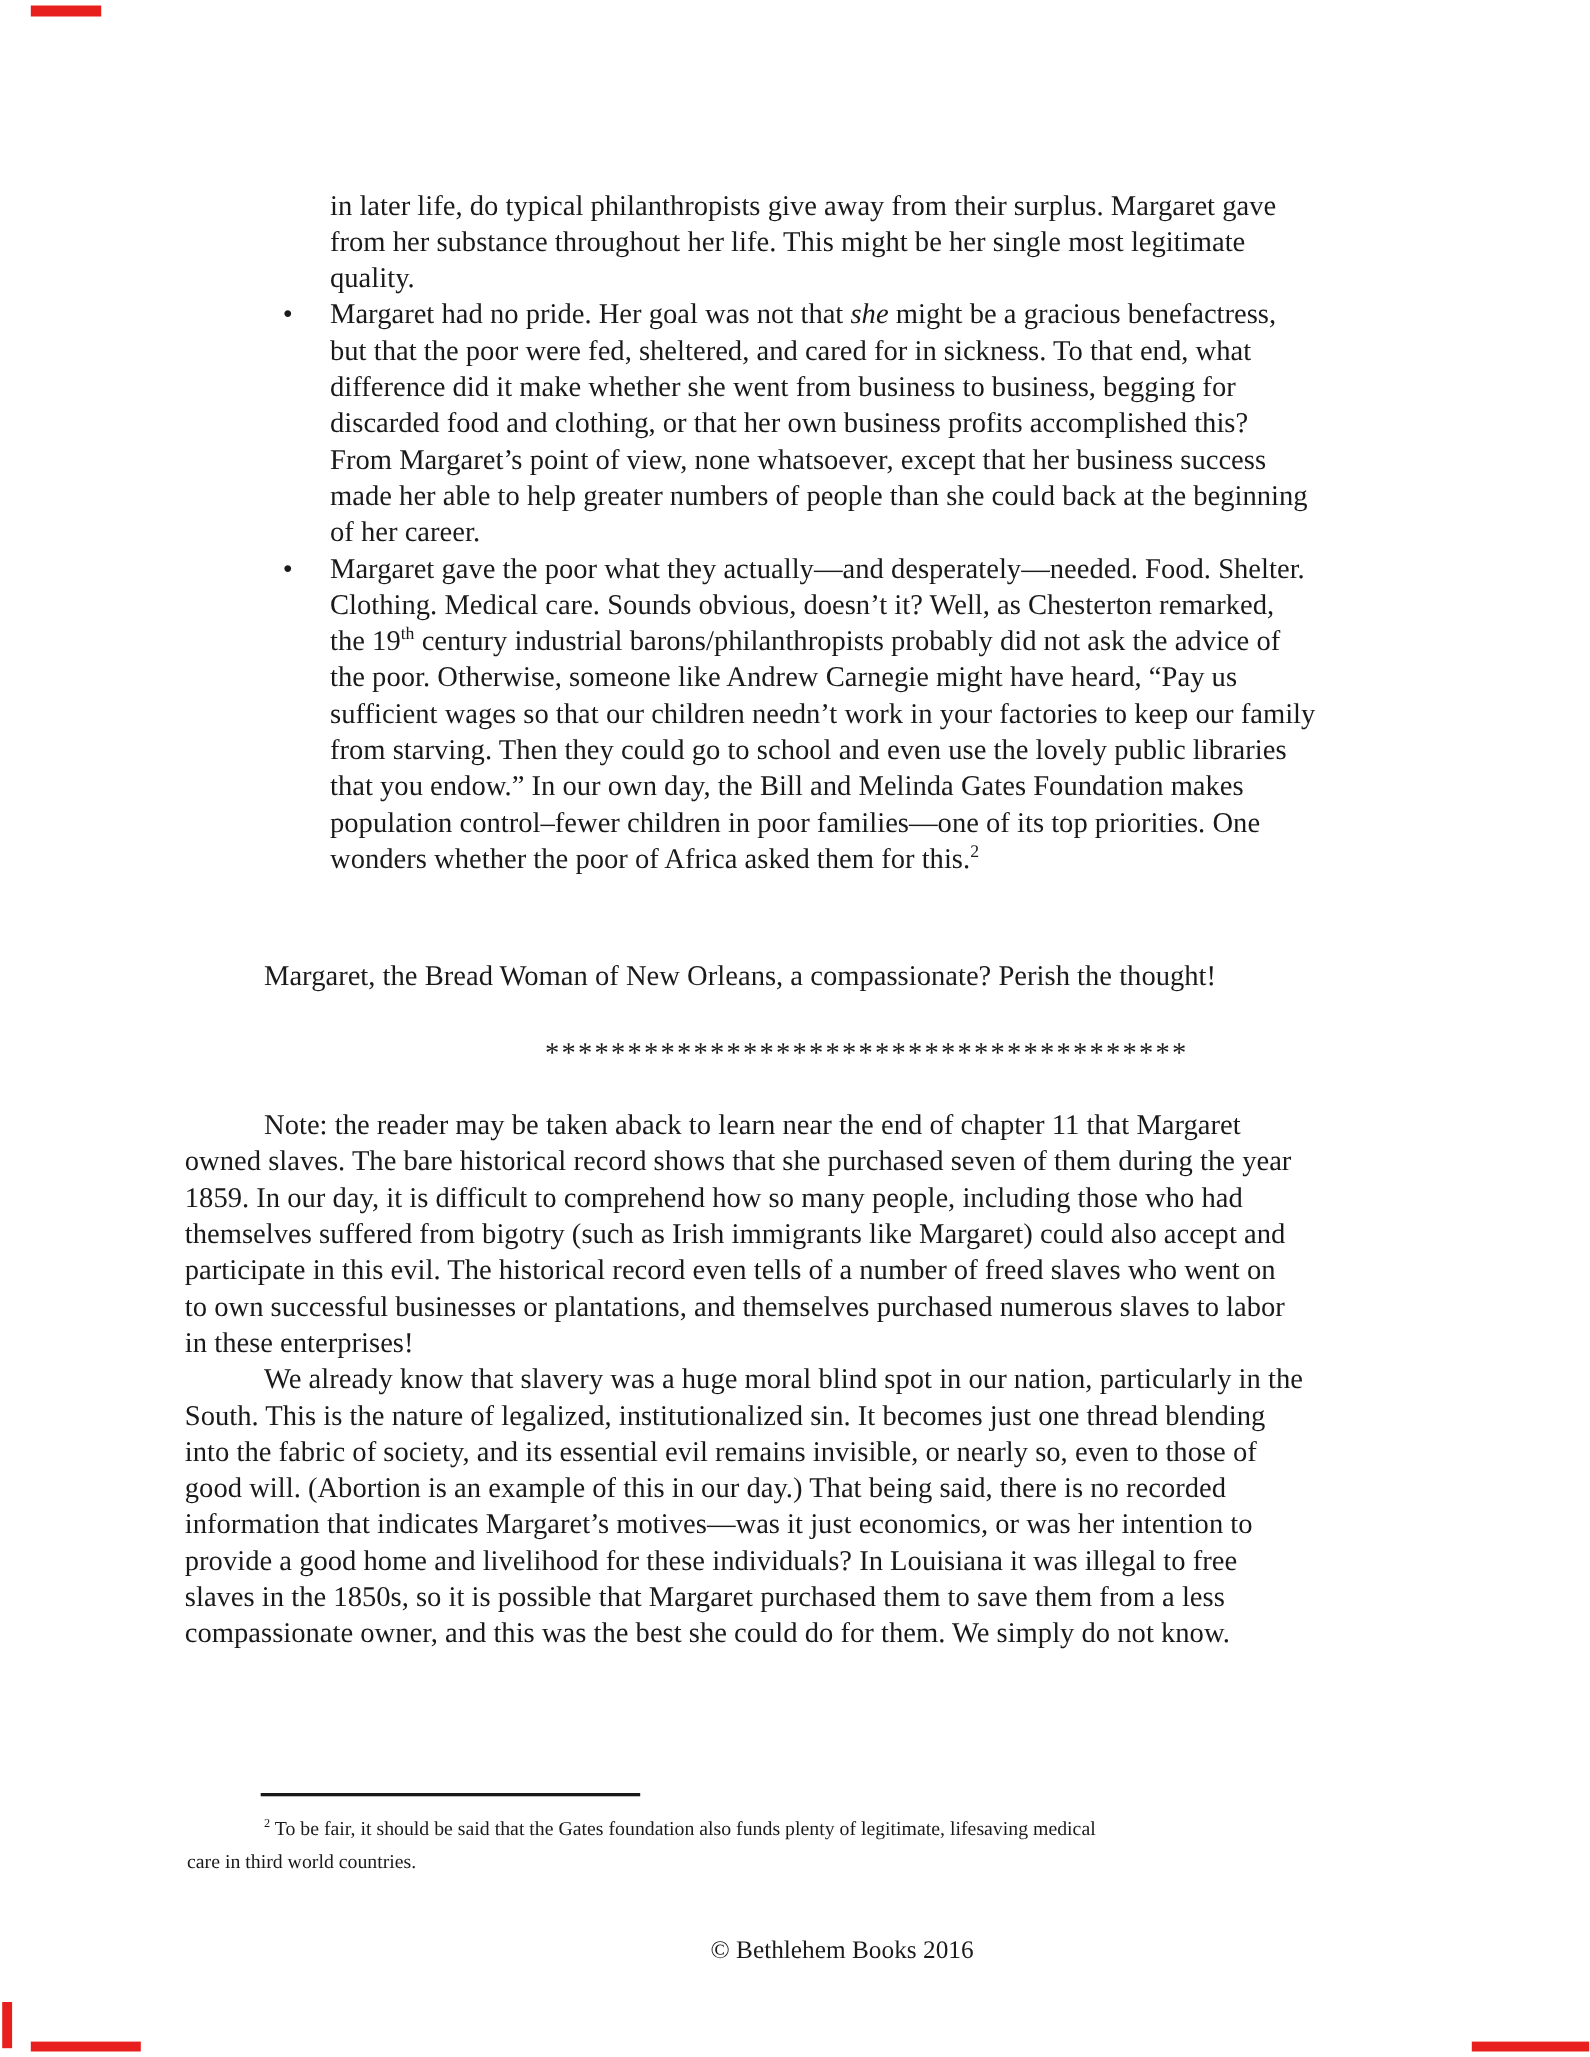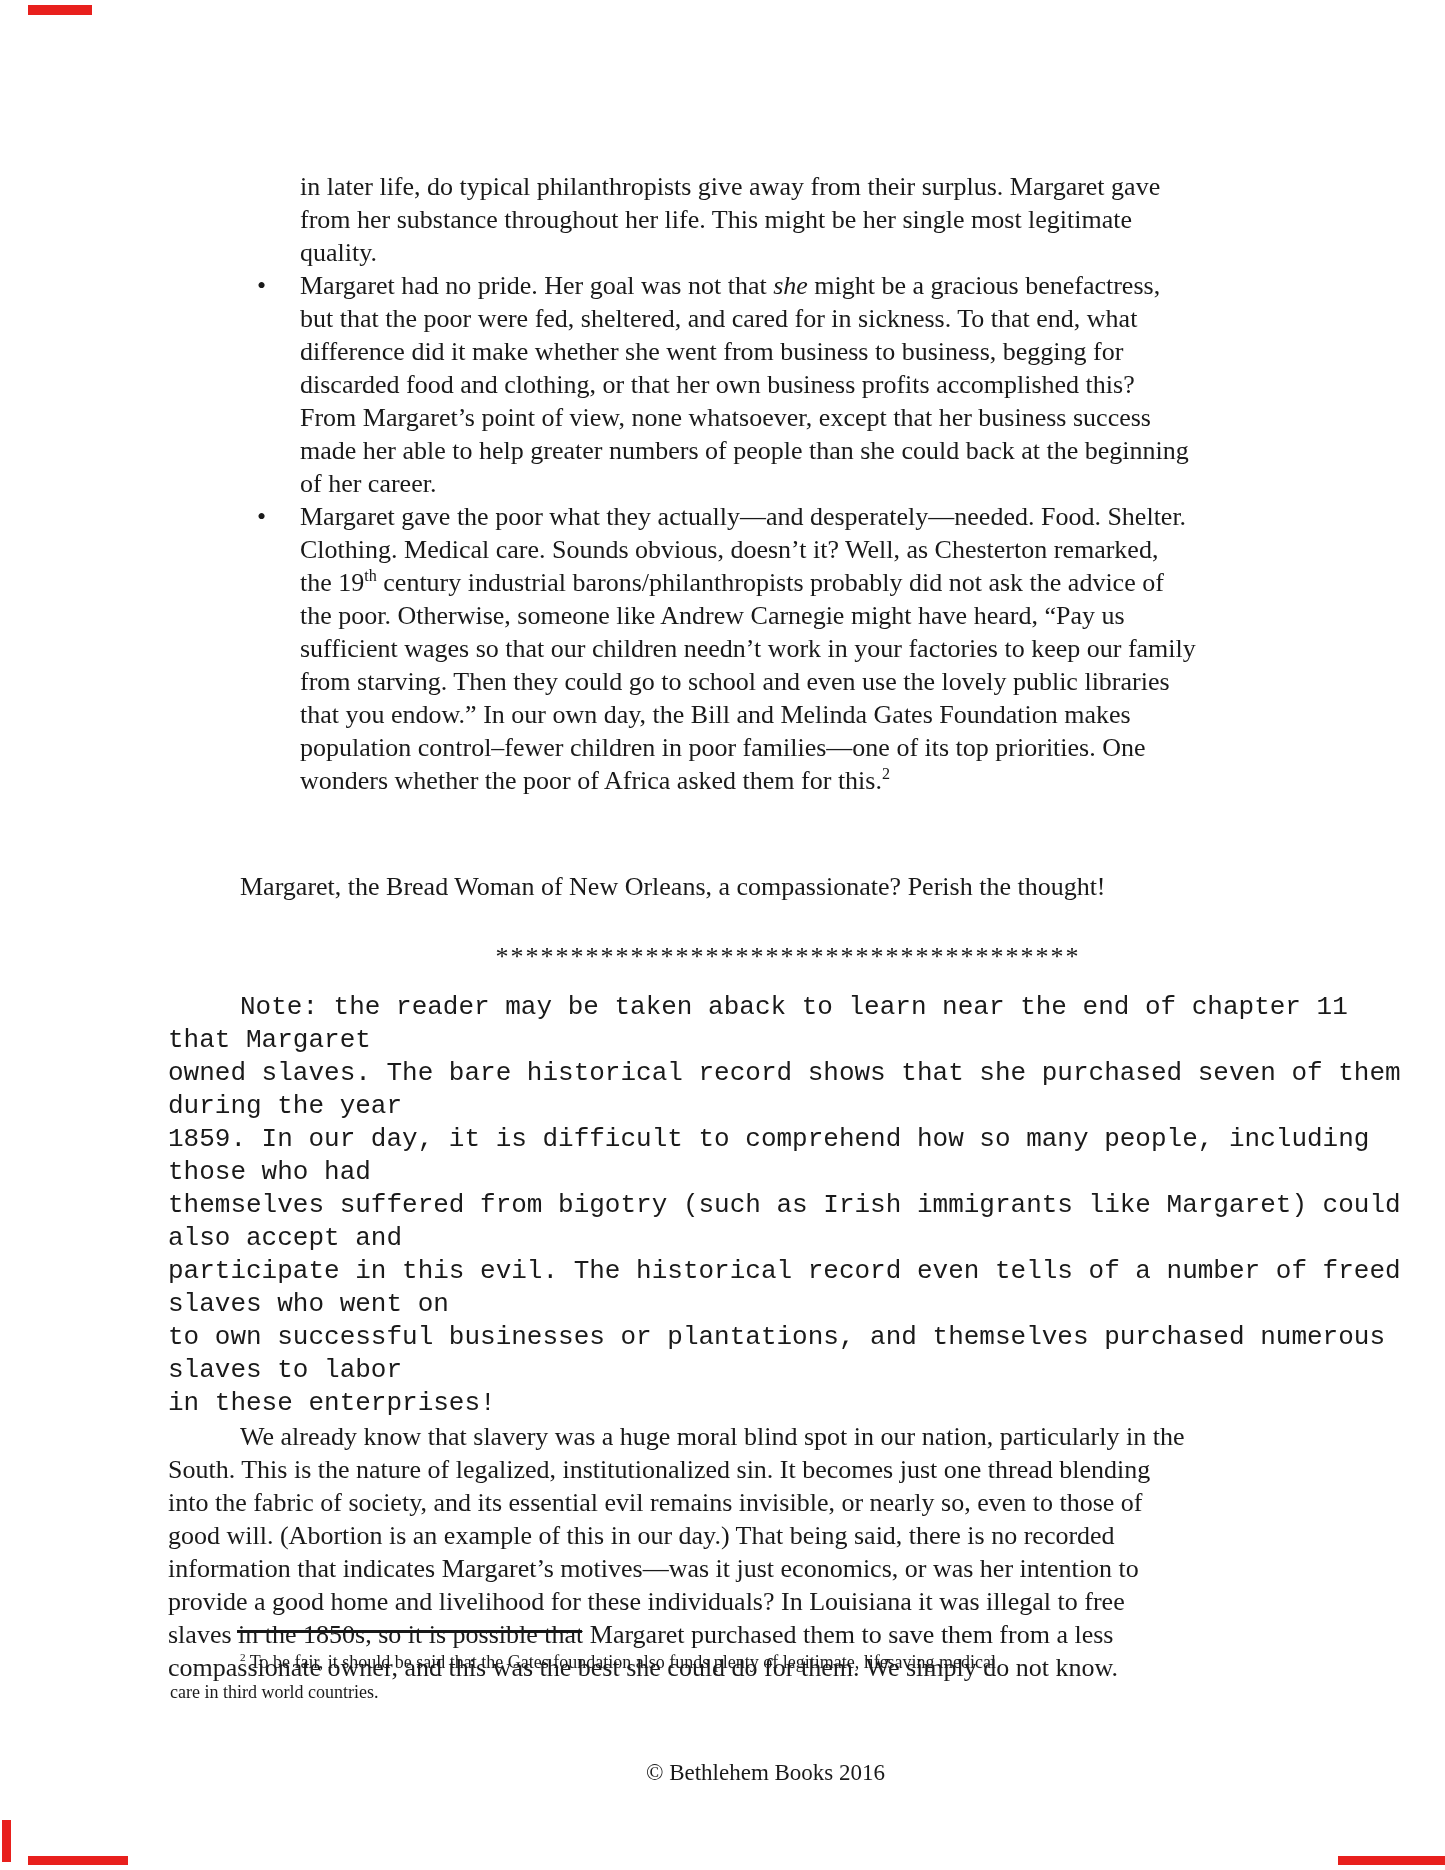--- a/index.html
+++ b/index.html
@@ -31,21 +31,21 @@
     line-height: 33px;
   }
   .closing { margin: 73px 0 0 0; text-indent: 72px; }
   .asterisks {
     margin: 37px 0 0 0;
     text-align: center;
     letter-spacing: 2px;
     white-space: nowrap;
   }
   .note-par { margin: 0; text-indent: 72px; }
-  .note-par.first { margin-top: 18px; font-family: Liberation Mono, monospace; }
+  .note-par.first { margin-top: 33px; }
   sup { font-size: 0.62em; line-height: 0; vertical-align: super; text-align: center; }
   i { font-style: italic; }
   .footnote {
     position: absolute;
     left: 170px;
     top: 1630px;
     width: 1230px;
     font-size: 18px;
     line-height: 30px;
   }

